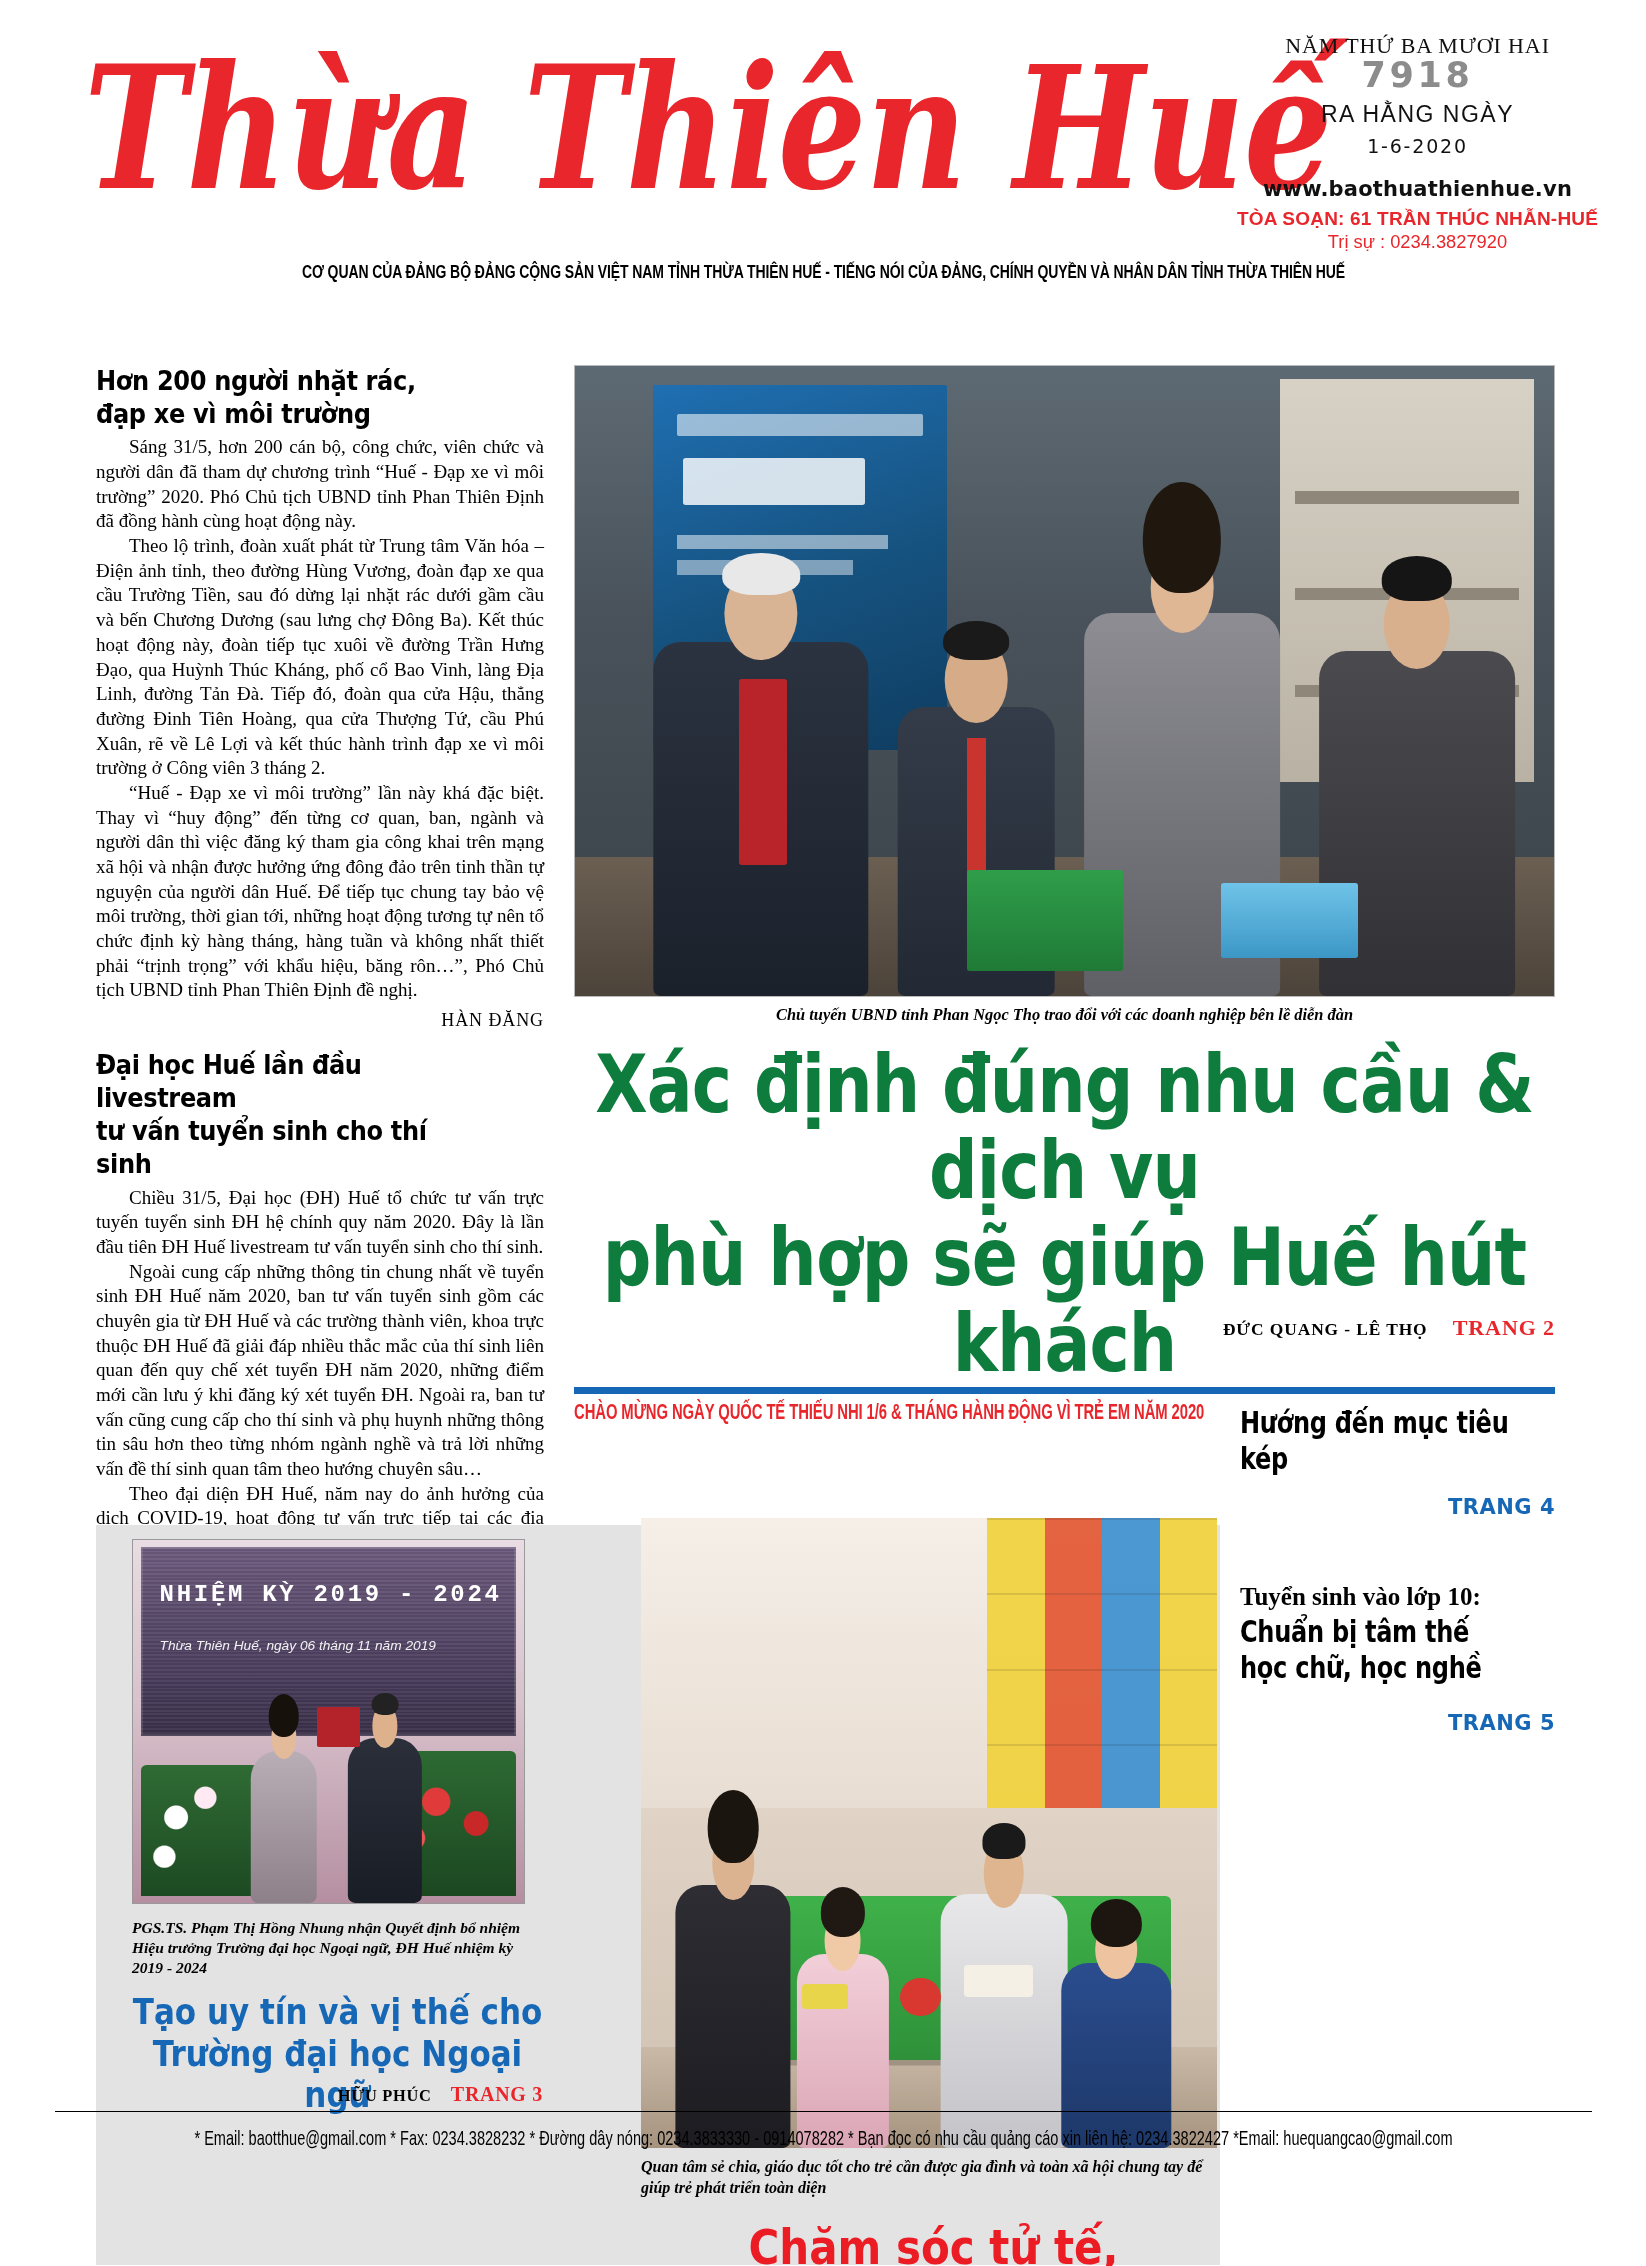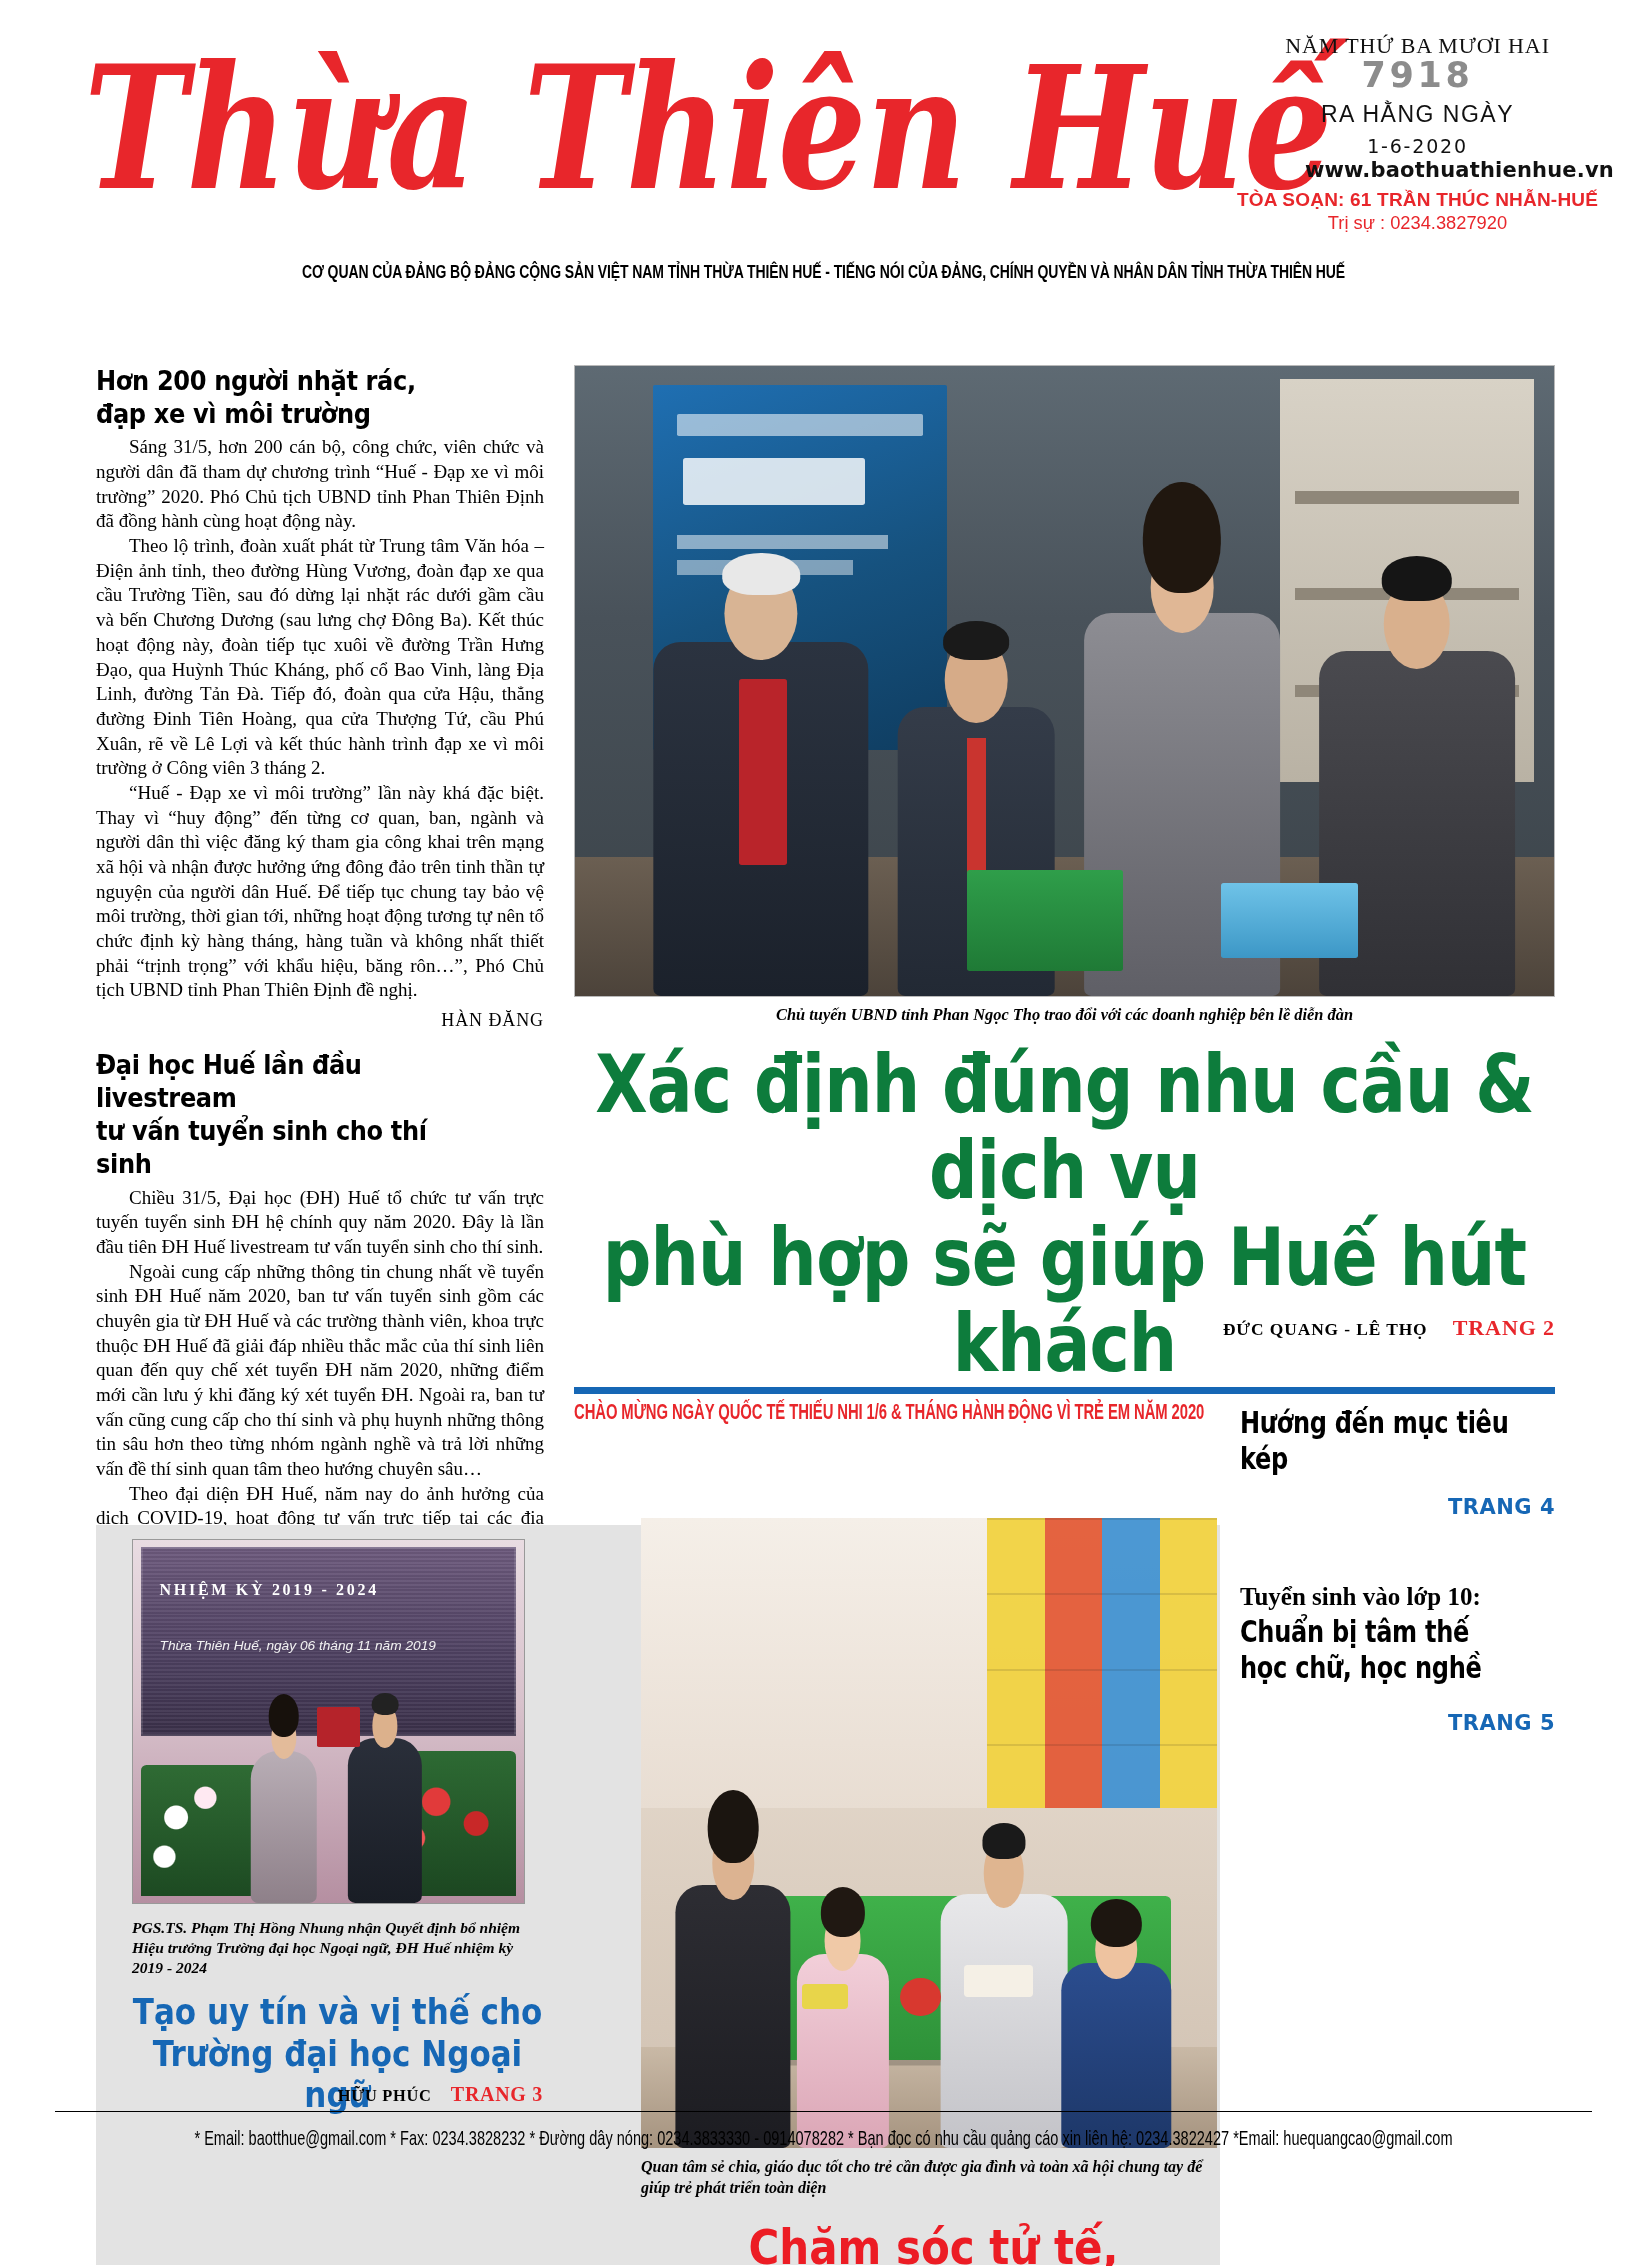--- a/index.html
+++ b/index.html
@@ -67,23 +67,22 @@
     margin-top: 1.8px;
   }
   .mr-date {
     font-family: "DejaVu Sans", sans-serif;
     font-size: 19px; letter-spacing: 1.8px;
     color: #111; margin-top: 7px;
   }
   .mr-web {
     font-family: "DejaVu Sans", sans-serif;
     font-weight: 700;
-    font-size: 21px; color: #111; margin-top: 1px;
+    font-size: 21px; color: #111; margin-top: 20px;
     letter-spacing: 0.2px;
-    text-align: right;
   }
   .mr-addr {
     font-family: "Liberation Sans", sans-serif;
     font-weight: 700;
     font-size: 19px; color: #E8262B; margin-top: 6.4px;
     letter-spacing: 0.2px;
   }
   .mr-phone {
     font-family: "Liberation Sans", sans-serif;
     font-size: 18.3px; color: #E8262B; margin-top: 1.8px;
@@ -364,22 +363,22 @@
 
   .p2bg { position:absolute; inset:0;
      background: linear-gradient(180deg,#e9dce2 0%,#d8c2cc 45%,#b58fa1 100%); }
   .p2-screen { position:absolute; left:2%; top:2%; width:96%; height:52%;
      background: linear-gradient(180deg,#6d5a7d 0%,#4d4060 60%,#3a3049 100%);
      box-shadow: inset 0 0 0 1.8px rgba(255,255,255,.15); }
   .p2-scan { position:absolute; inset:0;
      background: repeating-linear-gradient(180deg,
        rgba(255,255,255,.05) 0 1.8px, rgba(0,0,0,.05) 1.8px 3.7px); }
   .p2-txt1 { position:absolute; left:5%; top:18%;
-     font-family:Liberation Serif, serif; font-weight:700;
-     color:#fff; font-size:16px; letter-spacing:2.7px; white-space:nowrap;}
+     font-family:Liberation Mono, monospace; font-weight:700;
+     color:#fff; font-size:24px; letter-spacing:2.7px; white-space:nowrap;}
   .p2-txt2 { position:absolute; left:5%; top:48%;
      font-family:"Liberation Sans",sans-serif; font-style:italic;
      color:#f3f3f3; font-size:13.7px; white-space:nowrap;}
   .p2-flowers { position:absolute; left:2%; bottom:2%; width:30%; height:36%;
      background: radial-gradient(circle at 30% 40%, #fff 0 10%, transparent 11%),
                  radial-gradient(circle at 55% 25%, #ffe9f2 0 9%, transparent 10%),
                  radial-gradient(circle at 20% 70%, #fff 0 8%, transparent 9%),
                  linear-gradient(180deg,#2f6b34 0%,#1d4a22 100%);
      border-radius:5.5px 5.5px 0 0;}
   .p2-flowers2 { position:absolute; right:2%; bottom:2%; width:34%; height:40%;

